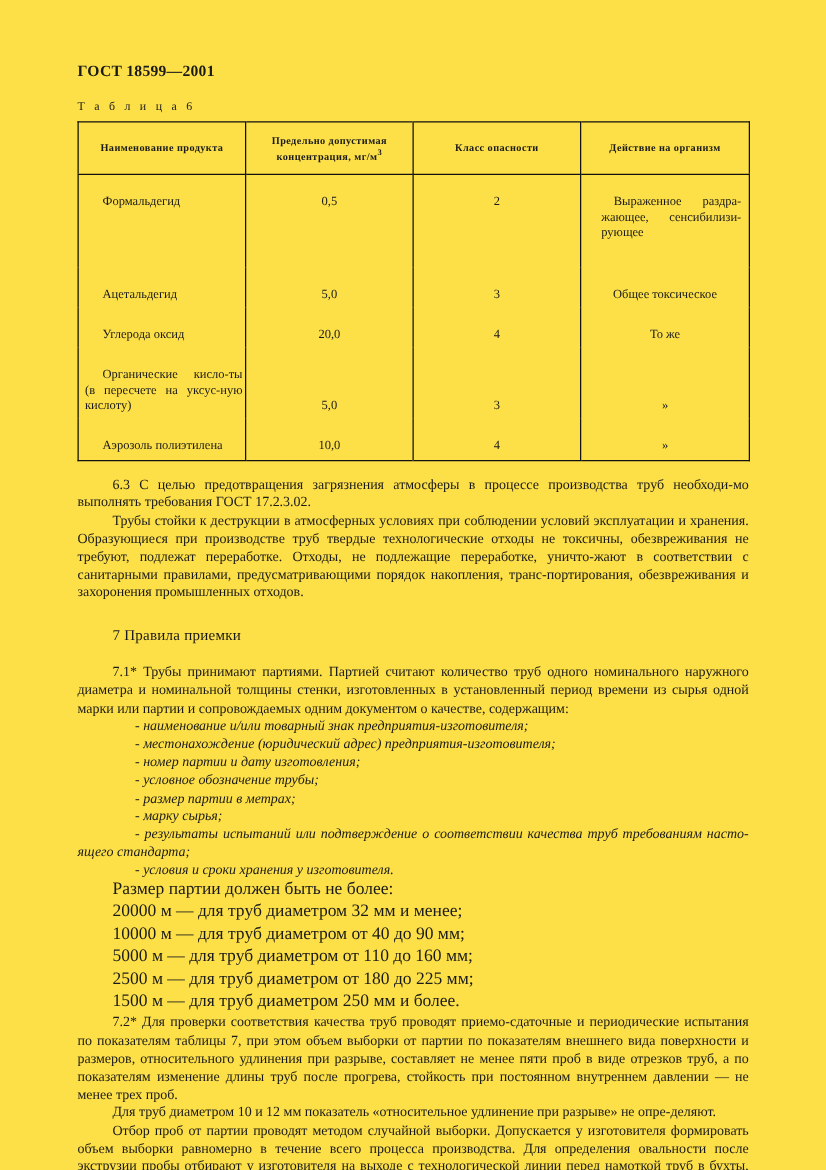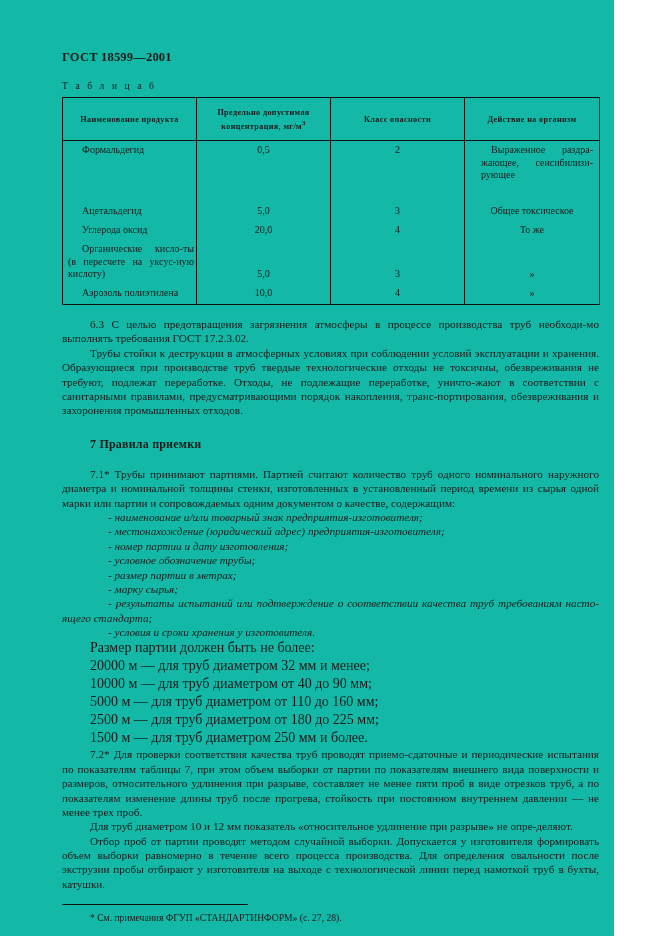--- a/index.html
+++ b/index.html
@@ -11,23 +11,23 @@
     width: 661px;
     height: 936px;
     font-family: "Liberation Serif", "DejaVu Serif", serif;
     color: #1a1a1a;
     position: relative;
     overflow: hidden;
   }
   .page {
     position: absolute;
     left: 0; top: 0;
-    width: 614px;
+    width: 661px;
     height: 936px;
-    background: #14b8a6;
+    background: #fde047;
   }
   .content {
     position: absolute;
     left: 62px;
     top: 50px;
     width: 537px;
   }
   .running-head {
     font-size: 12.5px;
     font-weight: bold;
@@ -60,21 +60,21 @@
     line-height: 1.35;
     padding: 9px 4px 8px 4px;
     text-align: center;
     vertical-align: middle;
   }
   table.t6 thead th:last-child { border-right: none; }
   table.t6 tbody td {
     border-right: 1.6px solid #111;
     font-size: 10px;
     line-height: 1.28;
-    padding: 3px 5px 3px 5px;
+    padding: 16px 5px 3px 5px;
     vertical-align: top;
   }
   table.t6 tbody td:last-child { border-right: none; }
   td.name {
     text-align: left;
     text-indent: 14px;
   }
   td.name.justify {
     text-align: justify;
     text-align-last: left;
@@ -102,21 +102,21 @@
     font-size: 11.2px;
     line-height: 1.285;
     margin: 0;
     text-align: justify;
     text-indent: 28px;
     hyphens: manual;
   }
   p.para.first { margin-top: 12px; }
   h2.sect {
     font-size: 12px;
-    font-weight: bold;
+    font-weight: normal;
     margin: 19px 0 0 0;
     text-indent: 28px;
     letter-spacing: 0.2px;
   }
   p.gap { margin-top: 15px; }
   ul.dashlist {
     list-style: none;
     margin: 0;
     padding: 0;
     font-style: italic;

